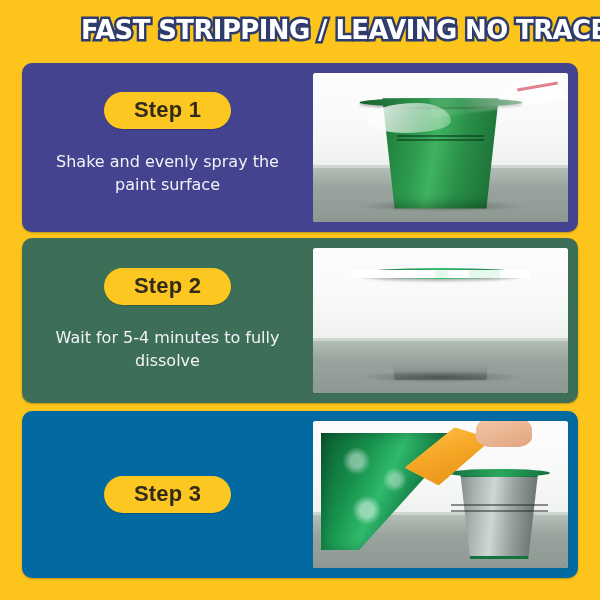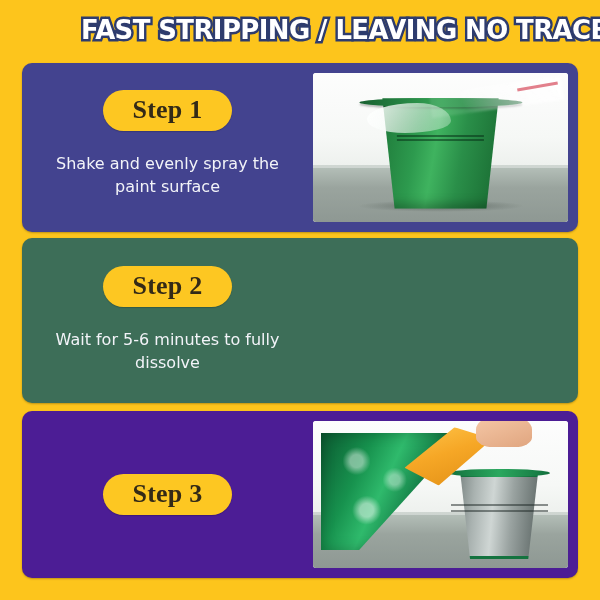--- a/index.html
+++ b/index.html
@@ -54,40 +54,40 @@
     width: 556px;
     border-radius: 10px;
     box-sizing: border-box;
     overflow: hidden;
     display: flex;
     flex-direction: row;
     align-items: stretch;
     box-shadow: 0 1px 2px rgba(0,0,0,0.25);
   }
   .panel-1 { top: 63px;  height: 169px; background: #43438F; }
-  .panel-2 { top: 238px; height: 165px; background: #3D6E58; align-items: center; }
-  .panel-3 { top: 411px; height: 167px; background: #4c1d95; }
+  .panel-2 { top: 238px; height: 165px; background: #3D6E58; }
+  .panel-3 { top: 411px; height: 167px; background: #0369a1; }
 
   .panel-text {
     flex: 0 0 291px;
     display: flex;
     flex-direction: column;
     align-items: center;
     justify-content: center;
     padding: 0 14px;
     box-sizing: border-box;
   }
   .panel-1 .panel-text { padding-bottom: 6px; }
 
   .step-badge {
     background: #FDC722;
     color: #332A17;
-    font-family: Liberation Serif, serif;
+    font-family: Liberation Sans, sans-serif;
     font-weight: 700;
-    font-size: 26px;
+    font-size: 22px;
     letter-spacing: 0.2px;
     border-radius: 999px;
     padding: 7px 30px 8px 30px;
     box-shadow: 0 1px 1px rgba(0,0,0,0.18);
     line-height: 1;
   }
 
   .step-desc {
     color: #F2F3F8;
     font-family: "DejaVu Sans", sans-serif;
@@ -345,21 +345,21 @@
         <div class="splash"></div>
         <div class="spray"></div>
         <div class="nozzle"></div>
       </div>
     </div>
   </div>
 
   <div class="panel panel-2">
     <div class="panel-text">
       <div class="step-badge">Step 2</div>
-      <div class="step-desc">Wait for 5-6 minutes to fully dissolve</div>
+      <div class="step-desc">Wait for 5-4 minutes to fully dissolve</div>
     </div>
     <div class="panel-media">
       <div class="scene s2">
         <div class="sky"></div>
         <div class="floor"></div>
         <div class="bucket-shadow"></div>
         <div class="bucket"></div>
         <div class="rim"></div>
         <div class="foam"></div>
       </div>

